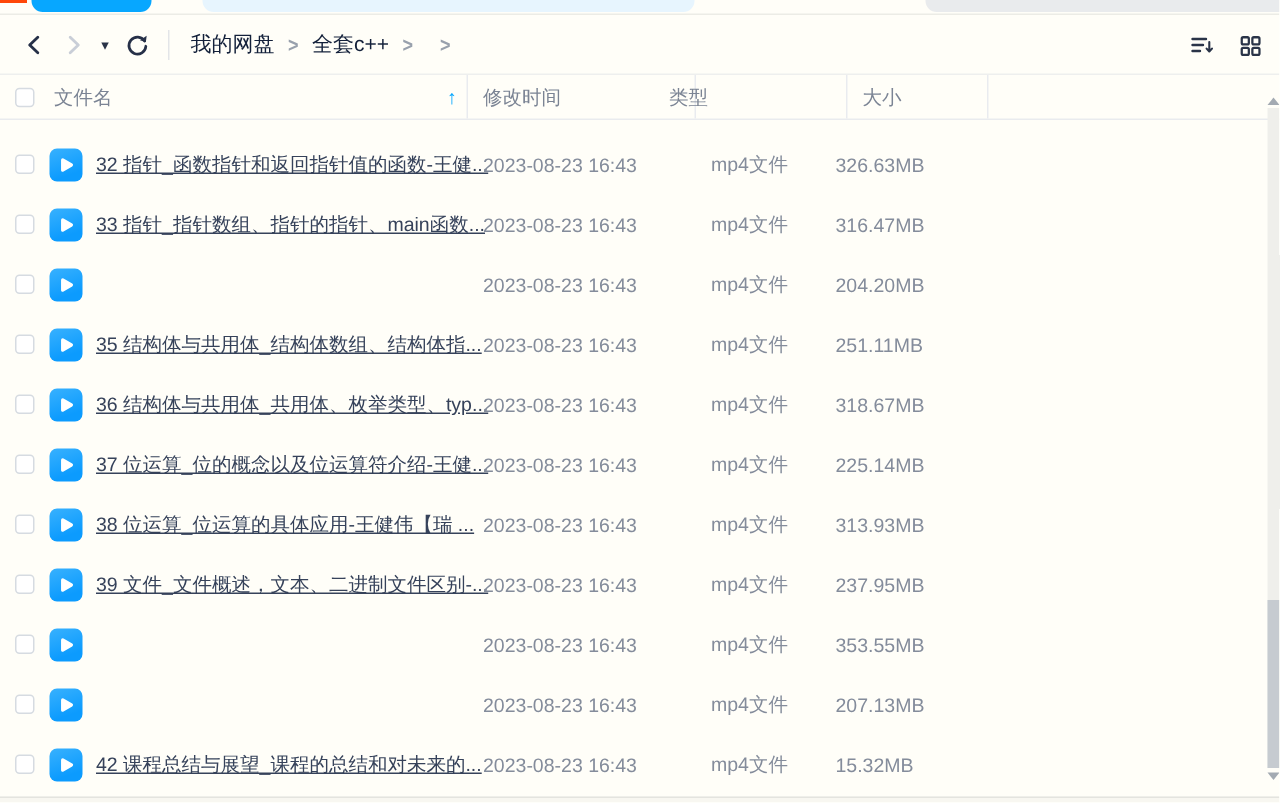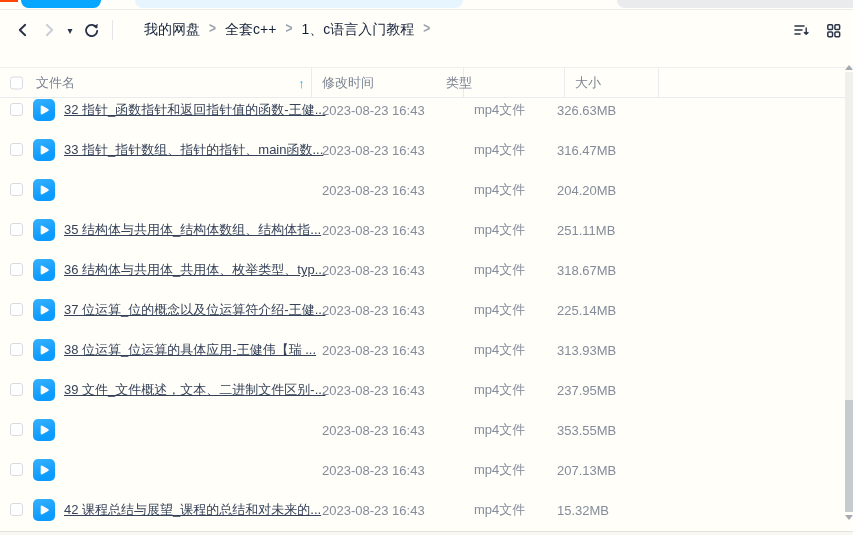--- a/index.html
+++ b/index.html
@@ -13,28 +13,28 @@
   .tab-lightblue { left:135px; width:328px; background:#e7f5fe; }
   .tab-gray { left:617px; width:243px; background:#e9ebed; }
   .progress { position:absolute; left:0; top:0; width:18px; height:2px; background:#ff4708; }
 
   
   .toolbar { position:absolute; left:0; top:11px; width:853px; height:38px; display:flex; align-items:center; }
   .nav-btn { background:none; border:none; width:26px; height:26px; display:flex; align-items:center; justify-content:center; color:#263048; cursor:pointer; padding:0; }
   .nav-btn.disabled { color:#c9ced7; }
   .caret-btn { background:none; border:none; width:16px; height:26px; display:flex; align-items:center; justify-content:center; cursor:pointer; padding:0; color:#2a3448; font-size:10px; }
   .vdivider { width:1px; height:20px; background:#e3e5e8; margin:0 6px 0 8px; }
-  .breadcrumb { display:flex; align-items:flex-start; margin-left:25px; font-size:14px; color:#13203a; }
+  .breadcrumb { display:flex; align-items:center; margin-left:8px; font-size:14px; color:#13203a; }
   .crumb { cursor:pointer; }
   .crumb-sep { color:#98a0ac; font-size:12px; font-weight:700; margin:0 9px; transform:scaleY(1.15); }
   .toolbar-right { margin-left:auto; display:flex; align-items:center; gap:8px; padding-right:8px; }
   .toolbar-right button { background:none; border:none; width:24px; height:24px; display:flex; align-items:center; justify-content:center; color:#2a3448; cursor:pointer; padding:0; }
 
   
-  .thead { position:absolute; left:0; top:49px; width:853px; height:31px; border-top:1px solid #eeefee; border-bottom:1px solid #e9ebee; font-size:13px; color:#7b8494;margin-top:18px; }
+  .thead { position:absolute; left:0; top:49px; width:853px; height:31px; border-top:1px solid #eeefee; border-bottom:1px solid #e9ebee; font-size:13px; color:#7b8494; }
   .thead .hlabel { position:absolute; top:50%; transform:translateY(-50%); cursor:pointer; }
   .th-name { left:36px; }
   .th-time { left:322px; }
   .th-type { left:446px;text-align:right; }
   .th-size { left:575px; }
   .sort-asc { position:absolute; left:298px; top:50%; transform:translateY(-50%); color:#06a7ff; font-weight:700; font-size:13px; cursor:pointer; }
   .vsep { position:absolute; top:0; width:1px; height:100%; background:#e9ebef; }
   .s1{left:311px;} .s2{left:463px;} .s3{left:564px;} .s4{left:658px;}
 
   .cb { position:absolute; width:13px; height:13px; border:1px solid #d6dbe1; border-radius:3px; background:#fff; cursor:pointer; }
@@ -93,21 +93,20 @@
         <path d="M12.6 5.1 A5.3 5.3 0 1 0 13.4 8.3" fill="none" stroke="currentColor" stroke-width="1.7" stroke-linecap="round"></path>
         <path d="M13.9 1.7 L13.4 5.6 L9.7 4.5 Z" fill="currentColor"></path>
       </svg>
     </button>
     <div class="vdivider"></div>
     <div class="breadcrumb">
       <span class="crumb">我的网盘</span>
       <span class="crumb-sep">&gt;</span>
       <span class="crumb">全套c++</span>
       <span class="crumb-sep">&gt;</span>
-      <span class="crumb">1、c语言入门教程</span>
       <span class="crumb-sep">&gt;</span>
     </div>
     <div class="toolbar-right">
       <button>
         <svg width="18" height="18" viewBox="0 0 18 18">
           <path d="M3 5 H12 M3 9 H10 M3 13 H8" stroke="currentColor" stroke-width="1.6" stroke-linecap="round"></path>
           <path d="M14.2 7 V13 M12.4 11.4 L14.2 13.3 L16 11.4" fill="none" stroke="currentColor" stroke-width="1.4" stroke-linecap="round" stroke-linejoin="round"></path>
         </svg>
       </button>
       <button>

